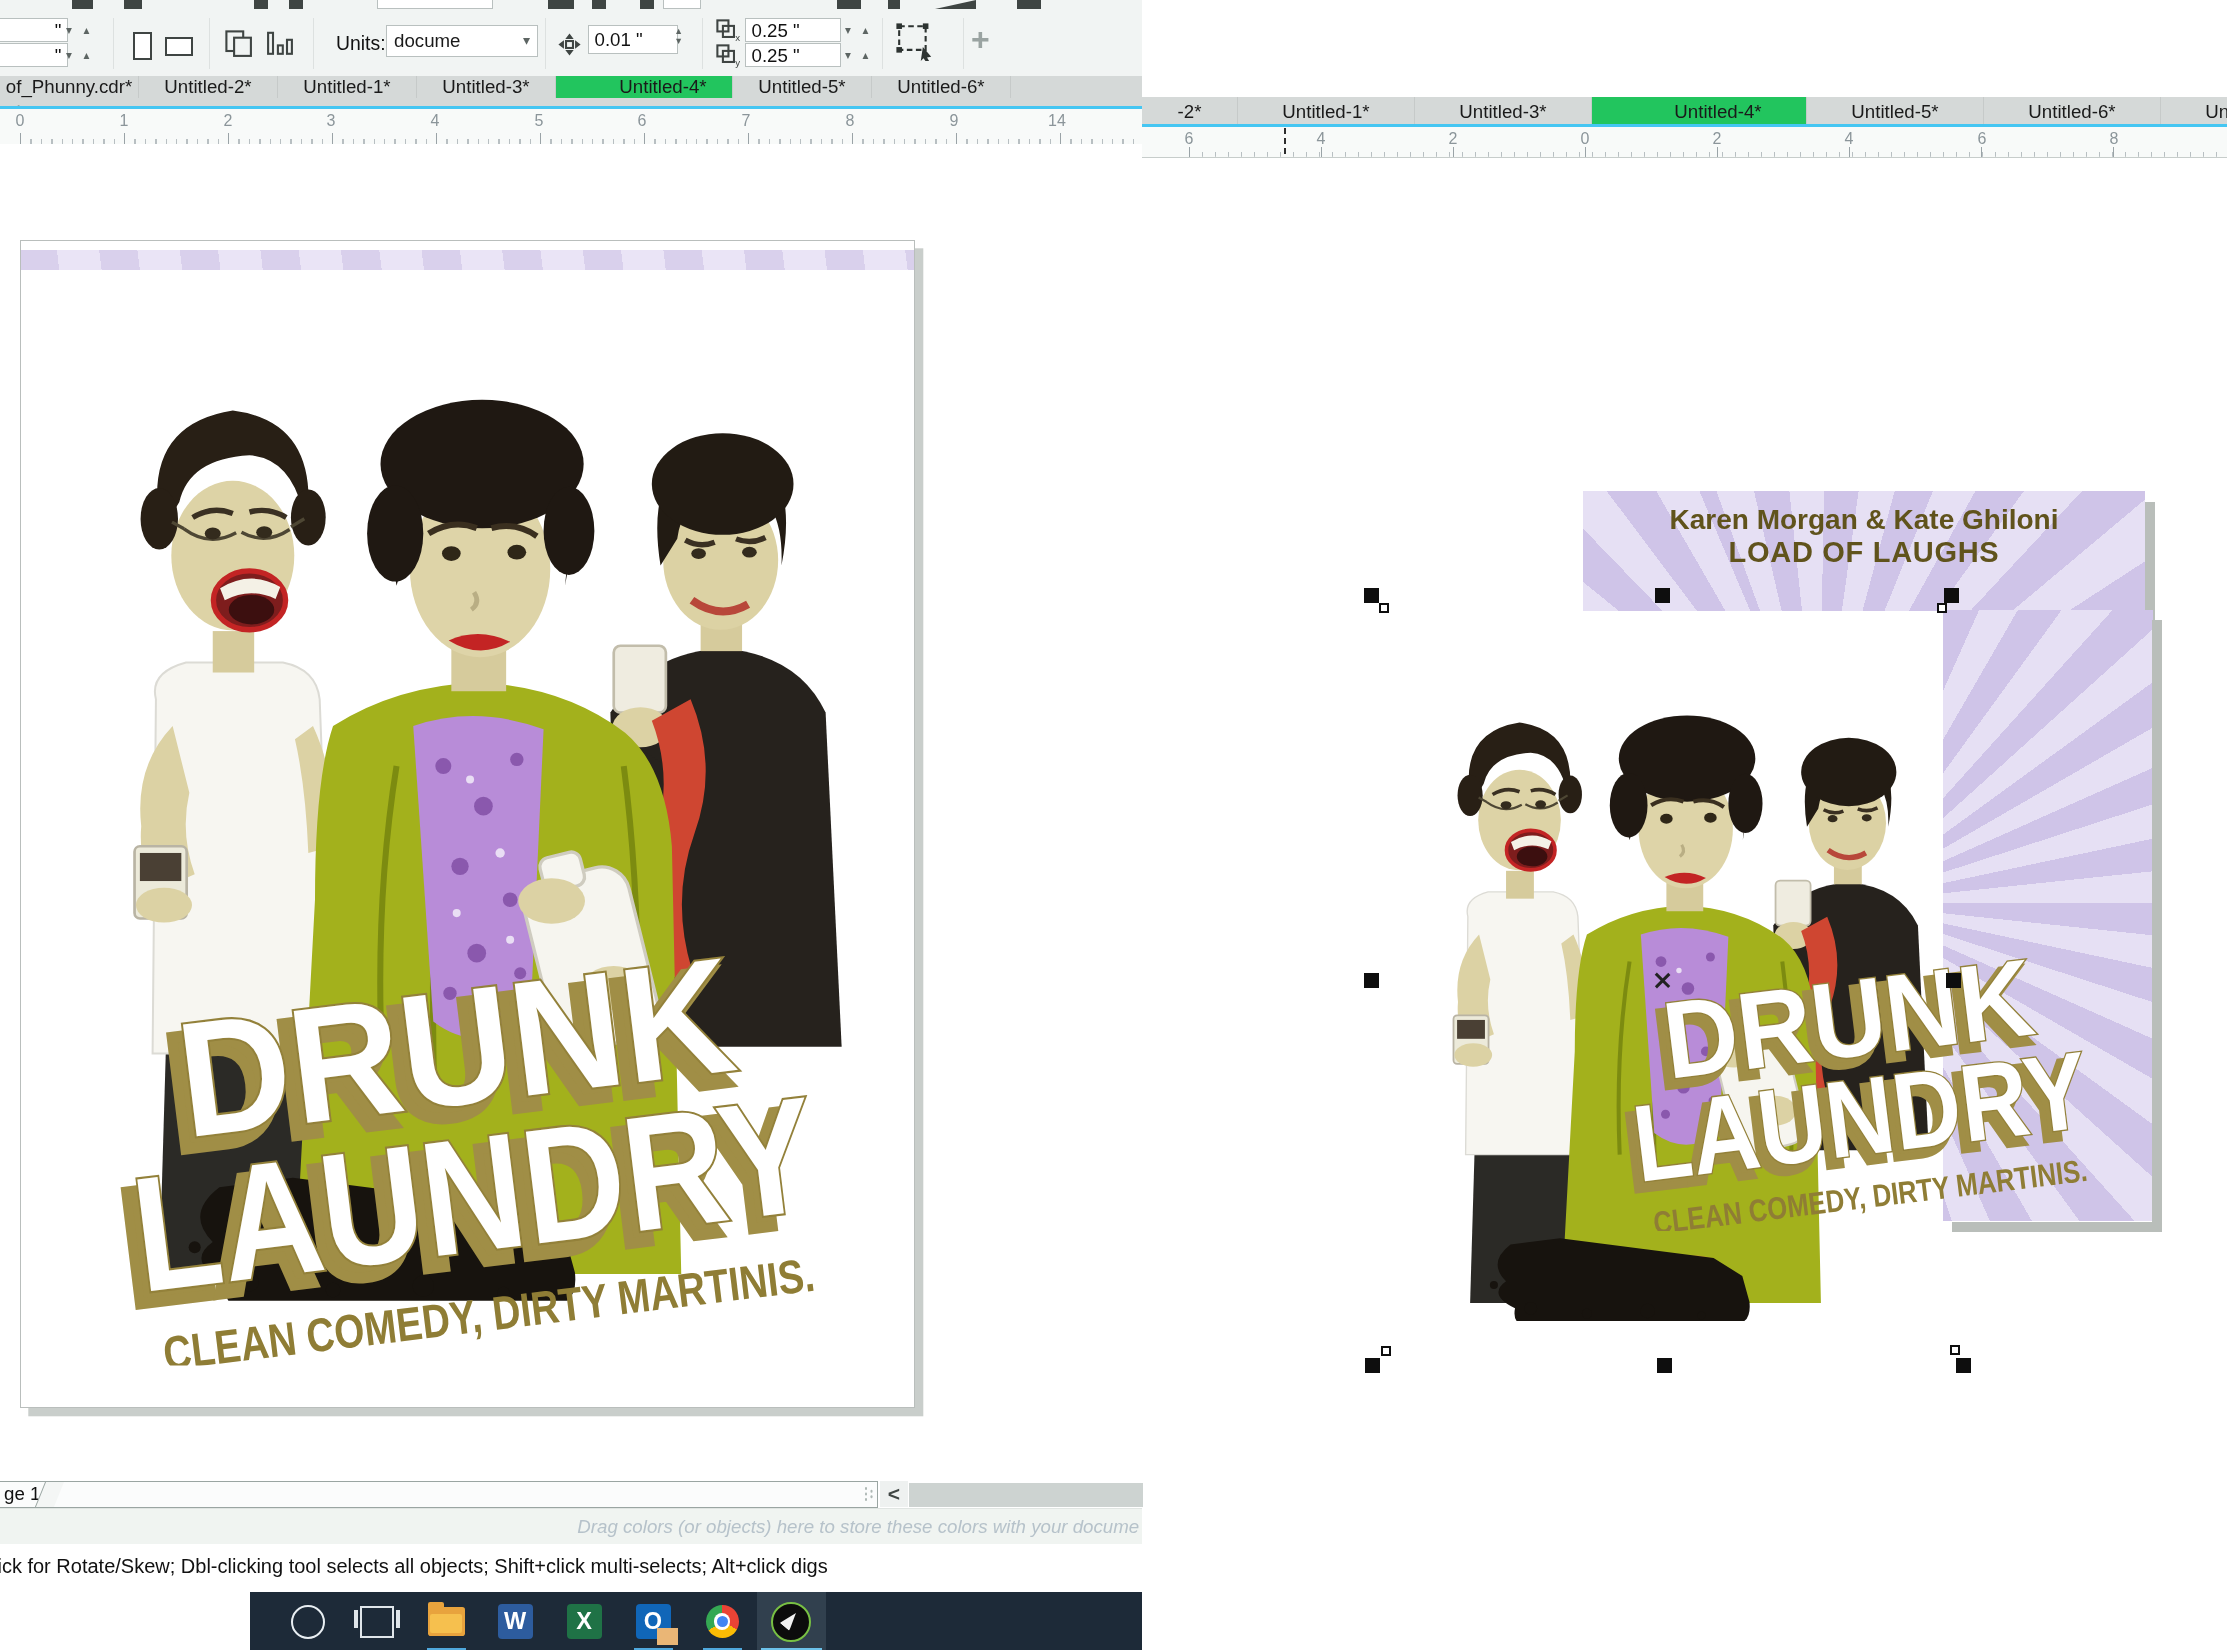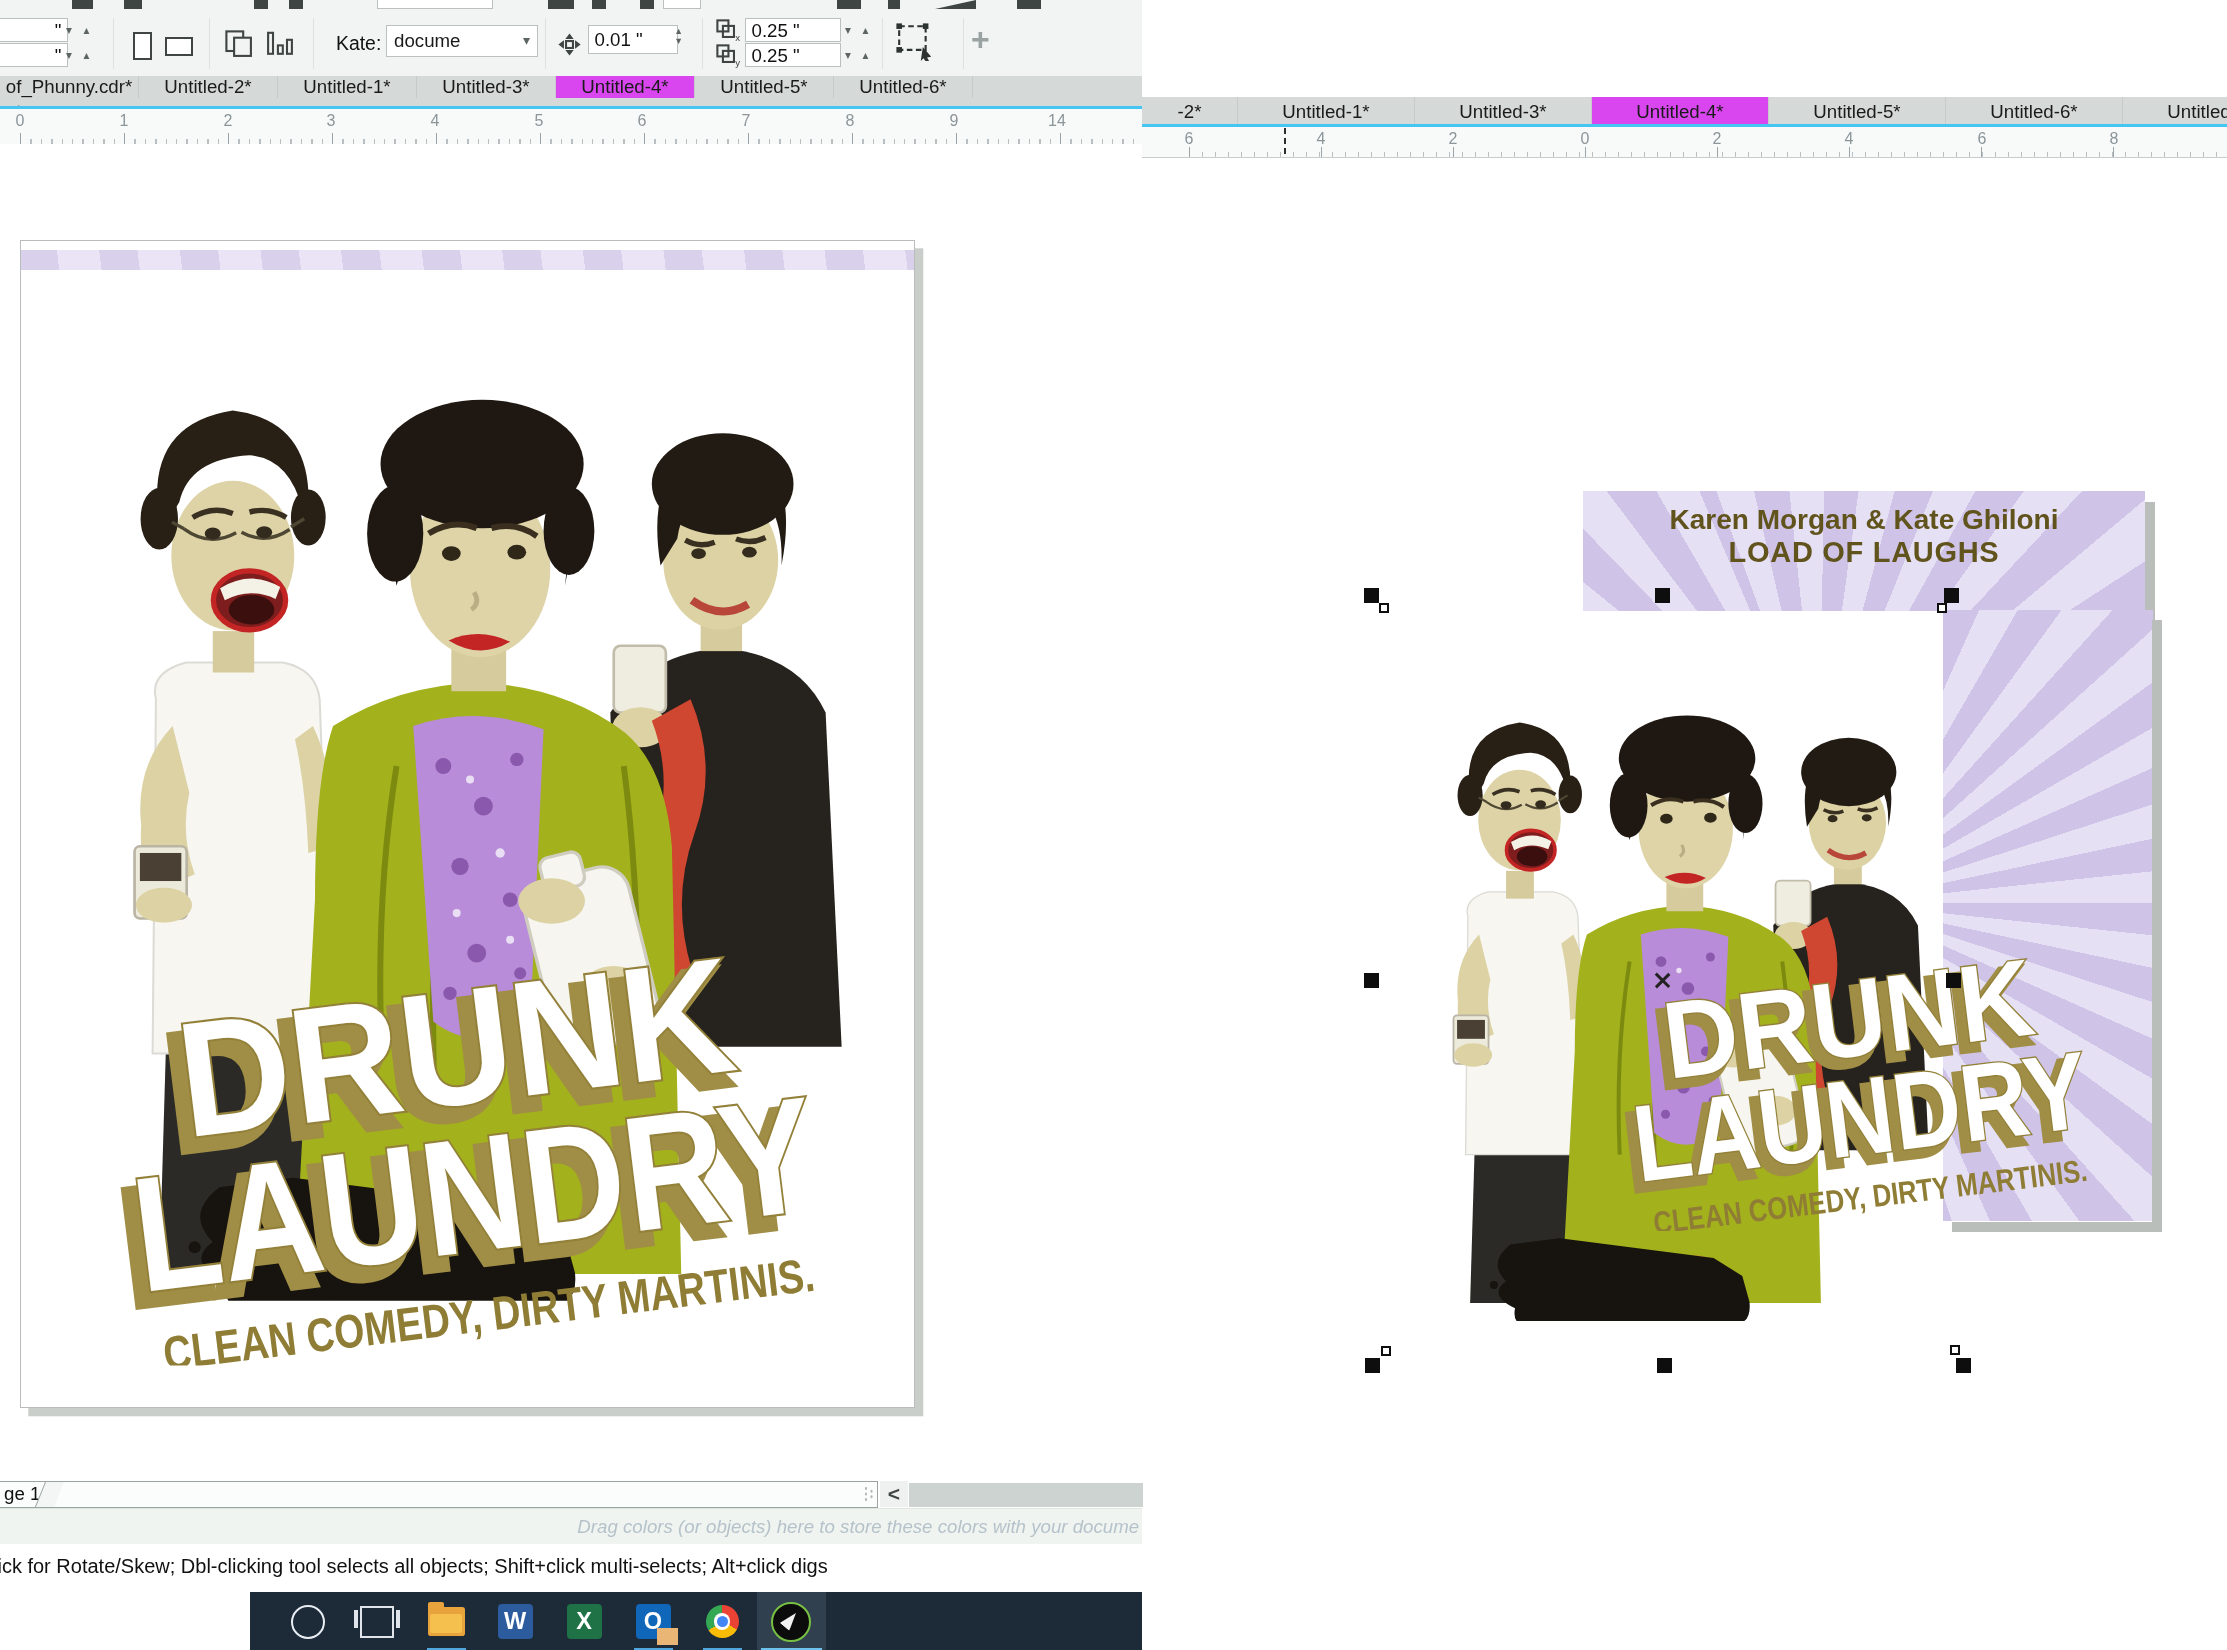--- a/index.html
+++ b/index.html
@@ -29,21 +29,21 @@
   
   .tabbar{position:absolute;background:#d5d9d8;display:flex;align-items:stretch;overflow:hidden;}
   #left-tabbar{left:0;top:76px;width:1142px;height:33px;flex-direction:column;}
   #right-tabbar{left:1142px;top:97px;width:1085px;height:30px;}
   .tabs-wrap{display:flex;flex:0 0 auto;}
   .tab{display:flex;align-items:center;justify-content:center;font-size:18.7px;color:#1a1a1a;
        border-right:0.7px solid #c6cac9;padding:0;white-space:nowrap;overflow:hidden;}
   #left-tabbar .tab{width:138px;}
   #right-tabbar .tab{width:176px;}
   #right-tabbar .tab:first-child{width:95px;}
-  .tab.active{background:#d946ef;}
+  .tab.active{background:#22c55e;padding-left:38px;}
   .newtab{width:37px;display:flex;align-items:center;justify-content:center;font-size:23.5px;color:#8d9694;}
   .cyanline{position:absolute;left:0;right:0;bottom:0;height:3.5px;background:#45c6f2;}
 
   
   .ruler{position:absolute;background:#f8faf9;border-bottom:1.4px solid #c7cdcb;}
   #left-ruler{left:0;top:109px;width:1142px;height:35px;
      background-image:repeating-linear-gradient(90deg,#9aa3a7 0 1.4px,transparent 1.4px 104px),
                       repeating-linear-gradient(90deg,#b8bfc2 0 1.4px,transparent 1.4px 10.4px);
      background-size:100% 11px,100% 5.5px;background-position:20px 100%,20px 100%;background-repeat:no-repeat;background-color:#f8faf9;}
   #right-ruler{left:1142px;top:127px;width:1085px;height:30px;
@@ -275,21 +275,21 @@
       <rect x="2" y="2" width="24" height="28" fill="none" stroke="#3f4543" stroke-width="3"></rect>
       <rect x="13" y="11" width="24" height="26" fill="#f1f4f3" stroke="#3f4543" stroke-width="3"></rect>
     </svg>
     <svg class="mini-ic" style="left:266px" width="28" height="28" viewBox="0 0 40 40">
       <rect x="3" y="4" width="7" height="30" fill="none" stroke="#3f4543" stroke-width="3"></rect>
       <rect x="17" y="22" width="7" height="12" fill="none" stroke="#3f4543" stroke-width="3"></rect>
       <rect x="30" y="14" width="7" height="20" fill="none" stroke="#3f4543" stroke-width="3"></rect>
     </svg>
     <div class="sep" style="left:313px"></div>
 
-    <div class="pb-label" style="left:336px;top:21px">Kate:</div>
+    <div class="pb-label" style="left:336px;top:21px">Units:</div>
     <div class="dropdown" style="left:386px;top:14px;width:136px">
       <span>docume</span>
       <span class="dd-arrow">▾</span>
     </div>
     <div class="sep" style="left:545px"></div>
 
     <svg class="mini-ic" style="left:557px;top:21px" width="25" height="25" viewBox="0 0 36 36">
       <path d="M18,2 l6,8 h-12 Z M18,34 l-6,-8 h12 Z M2,18 l8,-6 v12 Z M34,18 l-8,6 v-12 Z" fill="#3f4543"></path>
       <rect x="13" y="13" width="10" height="10" fill="none" stroke="#3f4543" stroke-width="3"></rect>
     </svg>

